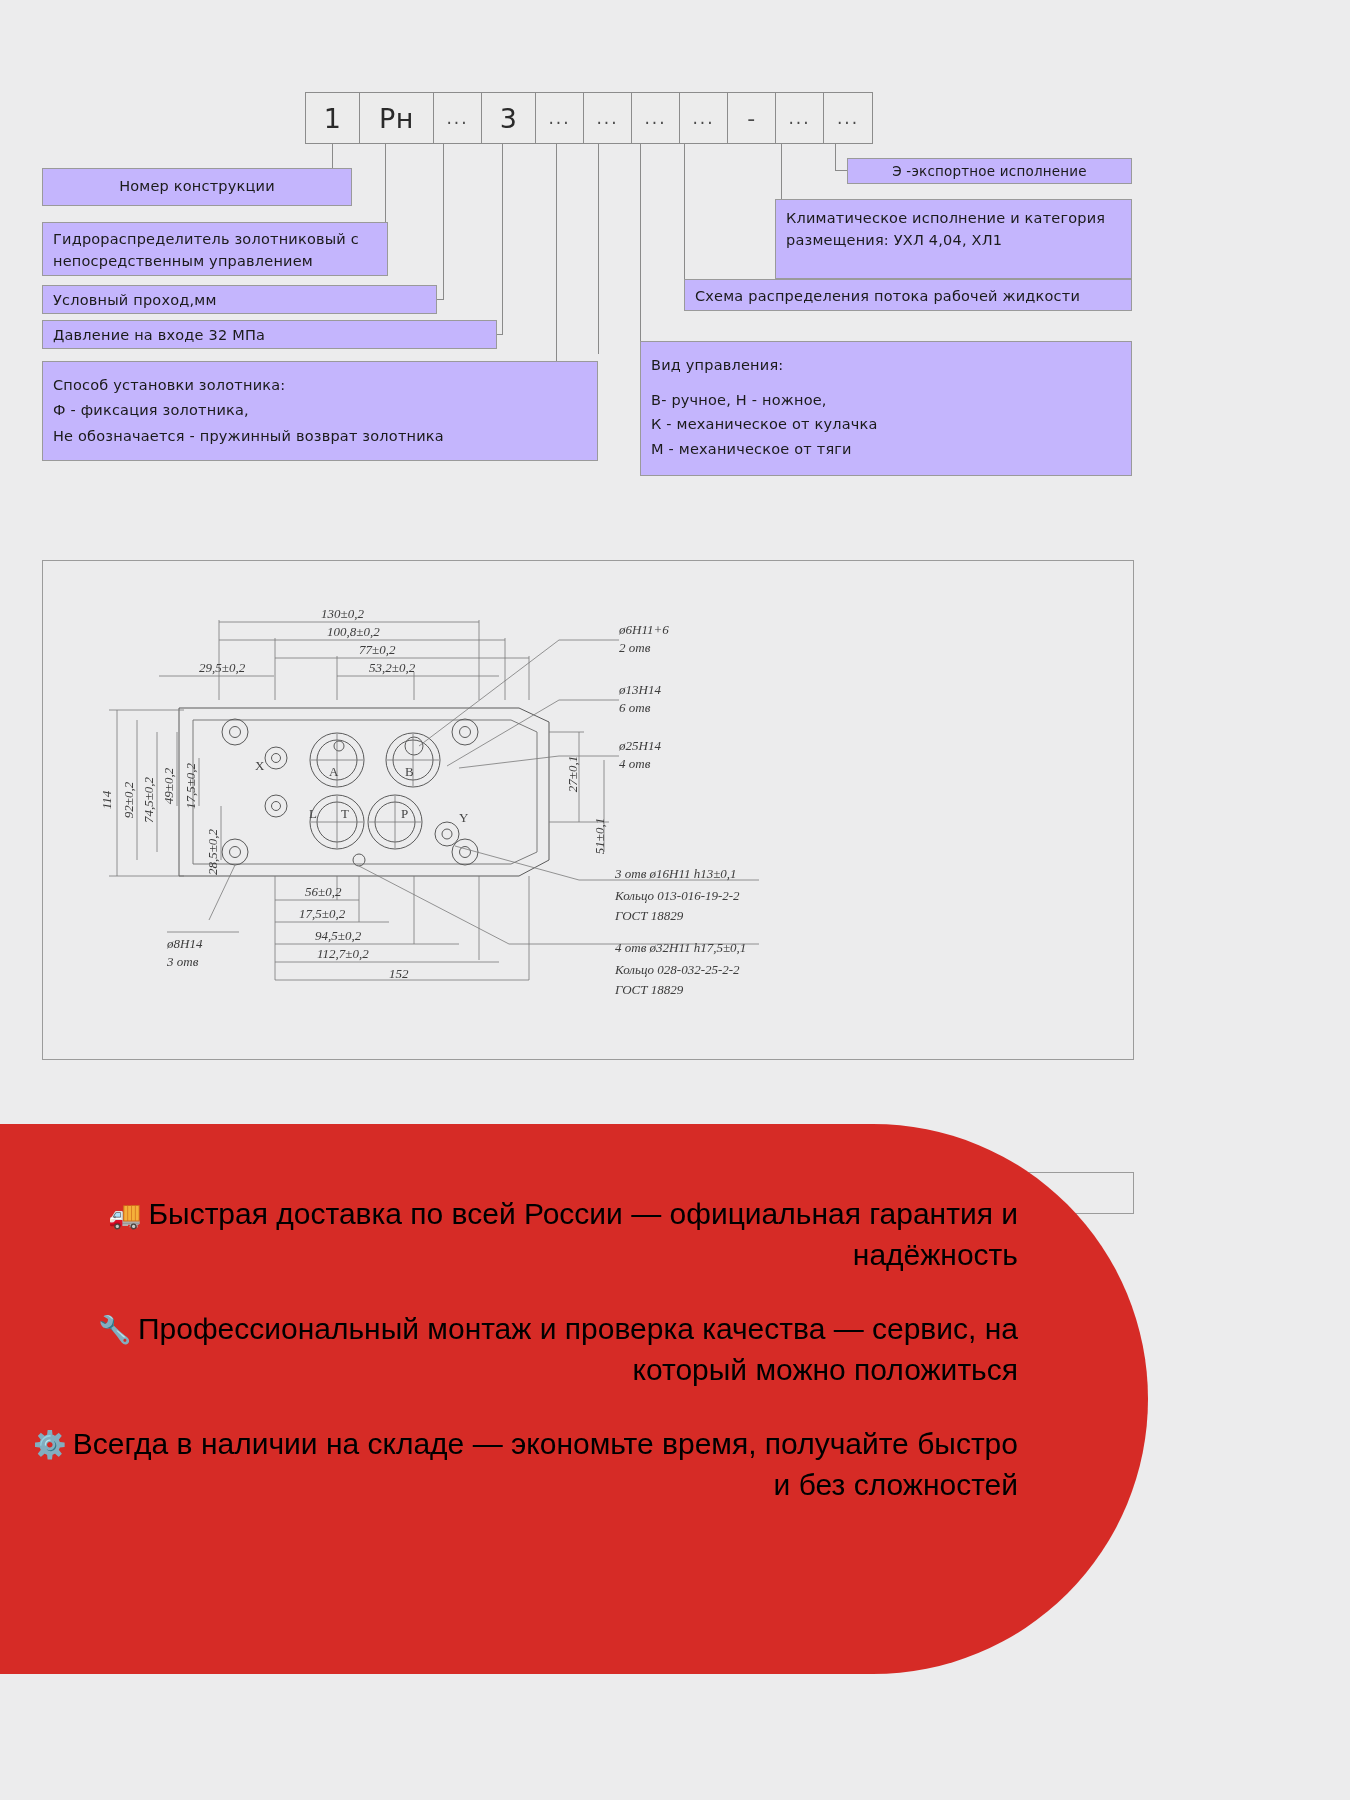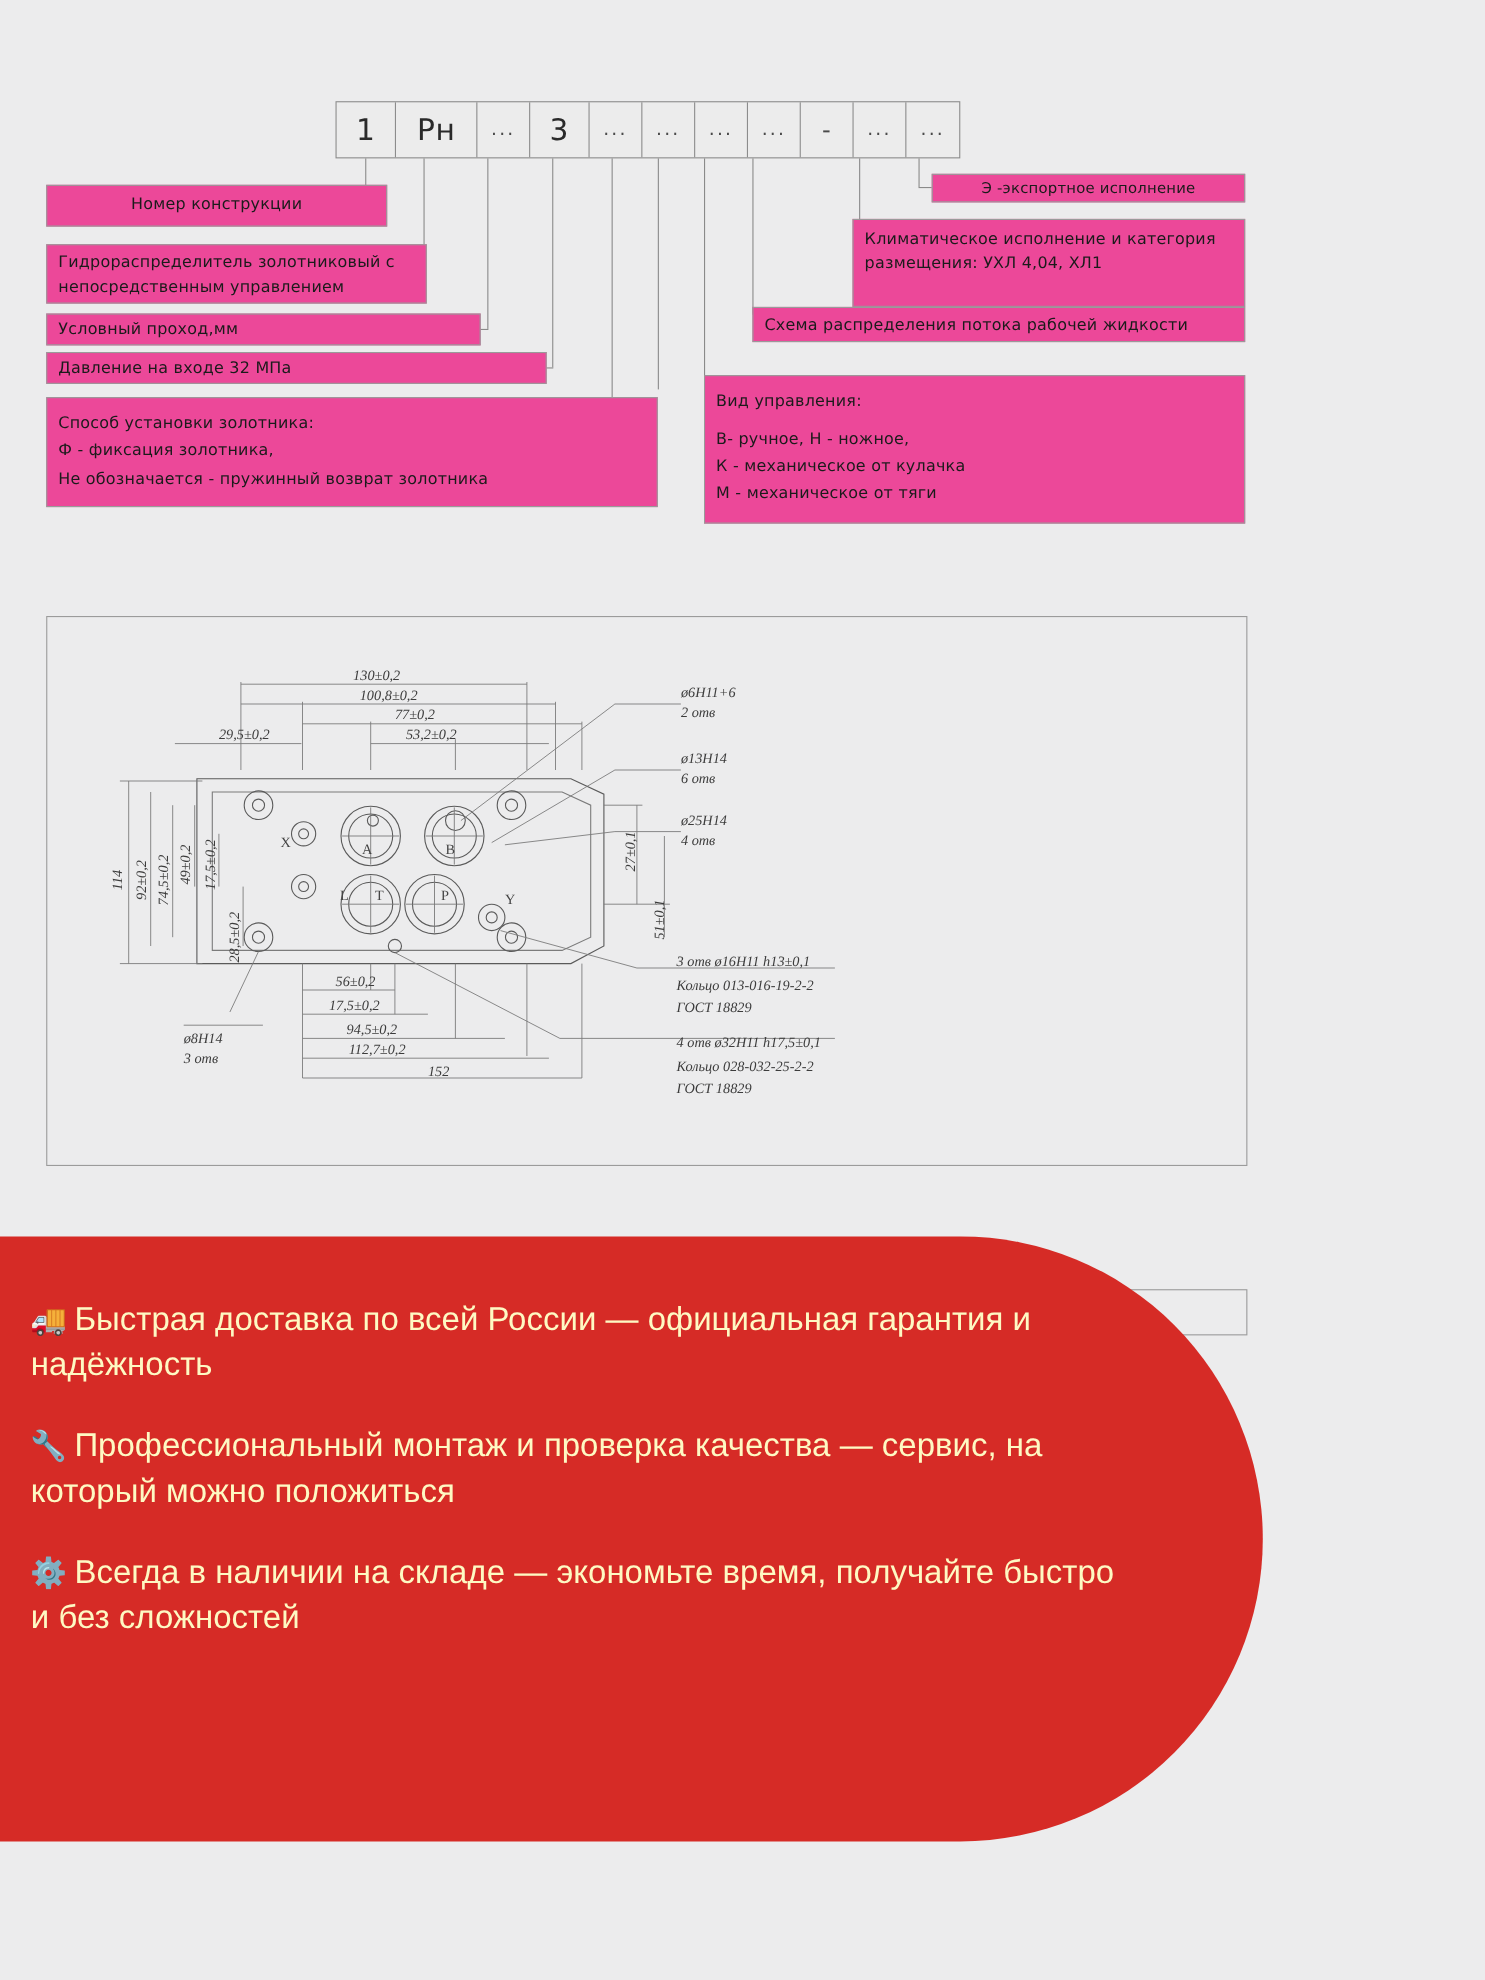--- a/index.html
+++ b/index.html
@@ -41,21 +41,21 @@
 
   
   .ln{position:absolute;background:#8a8a8a;}
   .ln.v{width:1px;}
   .ln.h{height:1px;}
 
   
   .lbl{
     position:absolute;
     border:1px solid #9a9a9a;
-    background:#ec4899;
+    background:#c4b5fd;
     box-sizing:border-box;
     font-family:"DejaVu Sans",sans-serif;
     font-size:14.5px;
     color:#1b1b1b;
     line-height:1.5;
     padding:6px 10px;
     letter-spacing:0.2px;
   }
   .lbl.center{text-align:center;}
 
@@ -79,23 +79,24 @@
     line-height:1.38;
   }
   .notes div{white-space:nowrap;}
   .notes .ind{padding-left:26px;}
 
   
   .promo{
     position:absolute;left:0;top:1124px;width:1148px;height:550px;
     background:#d62b26;
     border-top-right-radius:275px;border-bottom-right-radius:275px;
-    color:#fef9c3;
-    padding:56px 0 0 28px;
+    color:#000000;
+    padding:70px 0 0 28px;
     box-sizing:border-box;
+    text-align:right;
   }
   .promo-item{
     font-family:"Liberation Sans",sans-serif;
     font-size:30px;line-height:1.35;margin-bottom:34px;max-width:990px;
     font-weight:400;
   }
   .promo-emoji{font-size:27px;margin-right:6px;}
 </style>
 </head>
 <body>

